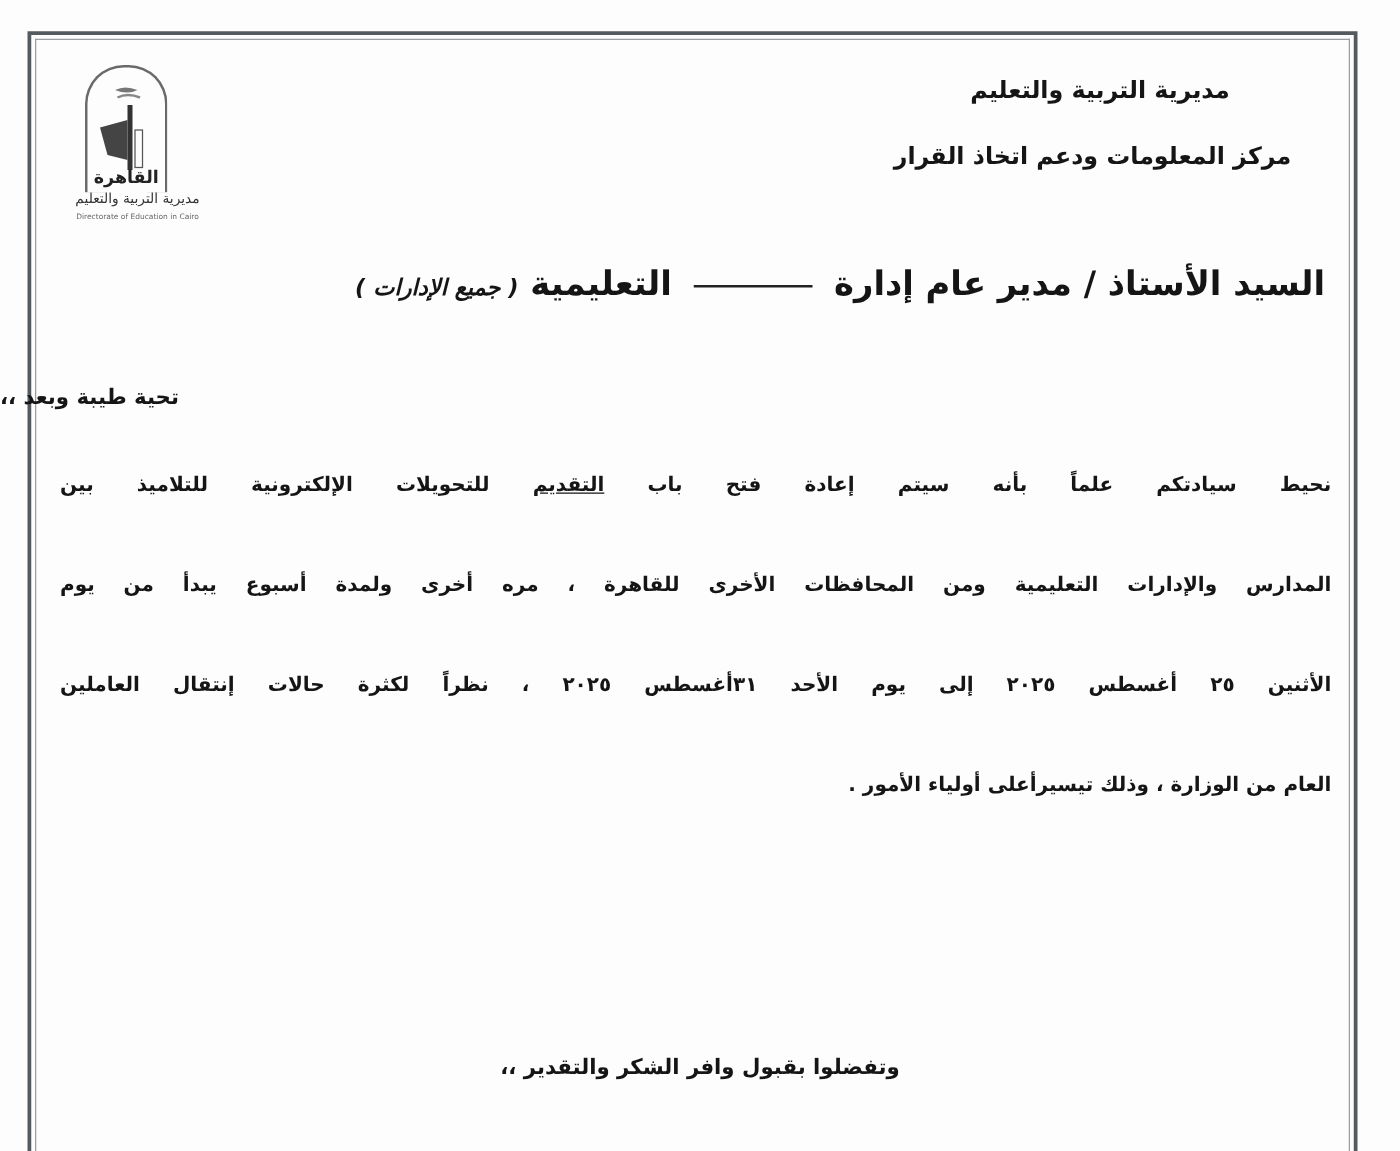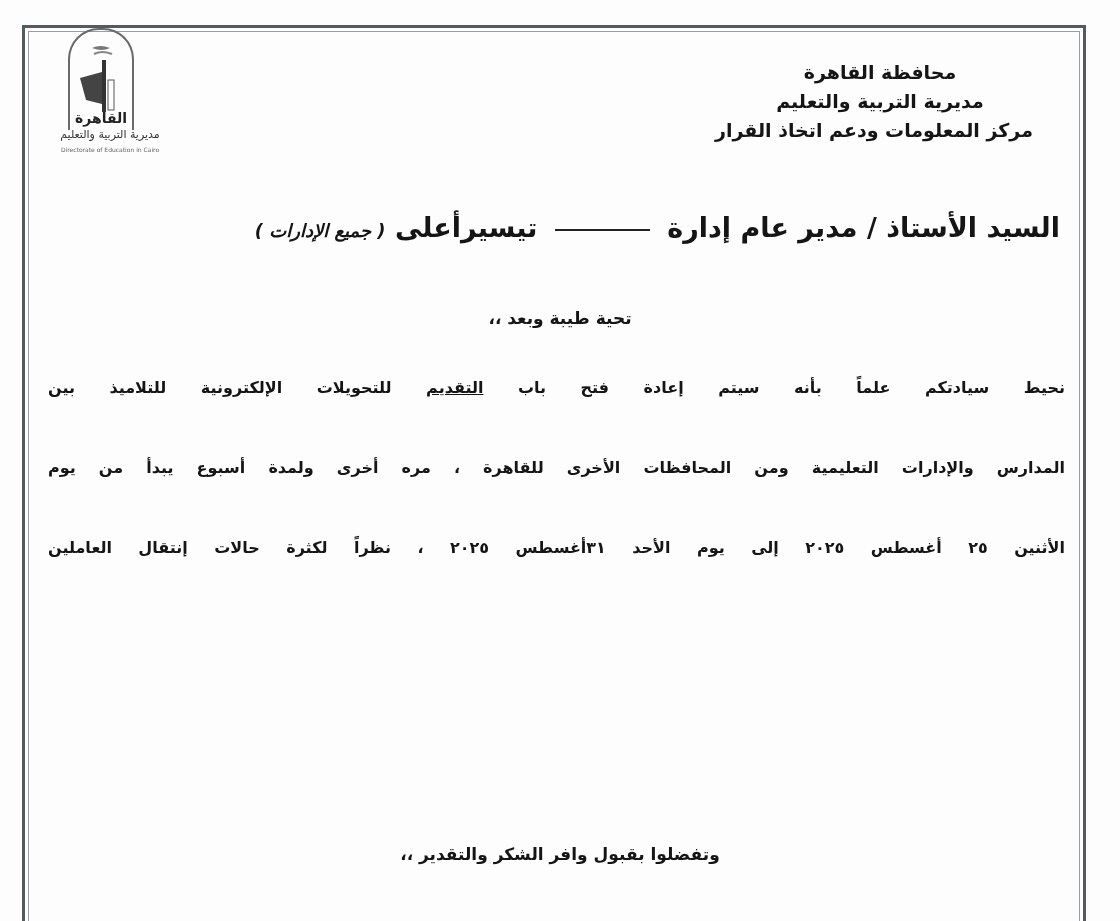--- a/index.html
+++ b/index.html
@@ -42,26 +42,26 @@
     direction: rtl;
     font-weight: bold;
     font-size: 19px;
     line-height: 29px;
   }
   .header-block .line {
     display: block;
   }
   .header-block .line-1 { padding-left: 30px; }
   .header-block .line-2 { padding-left: 30px; }
-  .header-block .line-3 { text-align: left; padding-left: 60px; direction: rtl; }
+  .header-block .line-3 { text-align: left; padding-left: 60px; direction: rtl; margin-top: 24px; }
 
   .logo {
     position: absolute;
     left: 40px;
-    top: 24px;
+    top: 48px;
     width: 140px;
     height: 140px;
   }
   .logo-arch {
     position: absolute;
     left: 28px;
     top: 4px;
     width: 62px;
     height: 100px;
     border: 2px solid #6a6a6a;
@@ -118,21 +118,21 @@
   .addressee .small {
     font-size: 18px;
     font-style: italic;
   }
 
   .greeting {
     position: absolute;
     left: 0;
     right: 0;
     top: 308px;
-    text-align: center;
+    text-align: left;
     direction: rtl;
     font-weight: bold;
     font-size: 17px;
   }
 
   .body-text {
     position: absolute;
     left: 48px;
     right: 55px;
     top: 368px;
@@ -180,35 +180,35 @@
       <path d="M10 48 L32 42 L32 74 L16 70 Z" fill="#444"></path>
       <rect x="38" y="50" width="6" height="30" fill="none" stroke="#555" stroke-width="1"></rect>
     </svg>
   </div>
   <div class="logo-word">القاهرة</div>
   <div class="logo-text-ar">مديرية التربية والتعليم</div>
   <div class="logo-text-en">Directorate of Education in Cairo</div>
 </div>
 
 <div class="header-block">
-  <span class="line line-1">محافظة القاهرة</span>
   <span class="line line-2">مديرية التربية والتعليم</span>
   <span class="line line-3">مركز المعلومات ودعم اتخاذ القرار</span>
 </div>
 
 <div class="addressee">
   <span>السيد الأستاذ / مدير عام إدارة</span>
   <span class="blank"></span>
-  <span>تيسيرأعلى</span>
+  <span>التعليمية</span>
   <span class="small">( جميع الإدارات )</span>
 </div>
 
 <div class="greeting">تحية طيبة وبعد ،،</div>
 
 <div class="body-text">
   <span class="para-line">
     <span>نحيط سيادتكم علماً بأنه سيتم إعادة فتح باب </span><span class="underline">التقديم</span><span> للتحويلات الإلكترونية للتلاميذ بين</span>
   </span>
   <span class="para-line">المدارس والإدارات التعليمية ومن المحافظات الأخرى للقاهرة ، مره أخرى ولمدة أسبوع  يبدأ من يوم</span>
   <span class="para-line">الأثنين ٢٥ أغسطس ٢٠٢٥ إلى يوم الأحد ٣١أغسطس ٢٠٢٥ ، نظراً لكثرة حالات إنتقال العاملين</span>
+  <span class="para-line last">العام من الوزارة ، وذلك تيسيرأعلى أولياء الأمور .</span>
 </div>
 
 <div class="closing">وتفضلوا بقبول وافر الشكر والتقدير ،،</div>
 
 </body></html>

